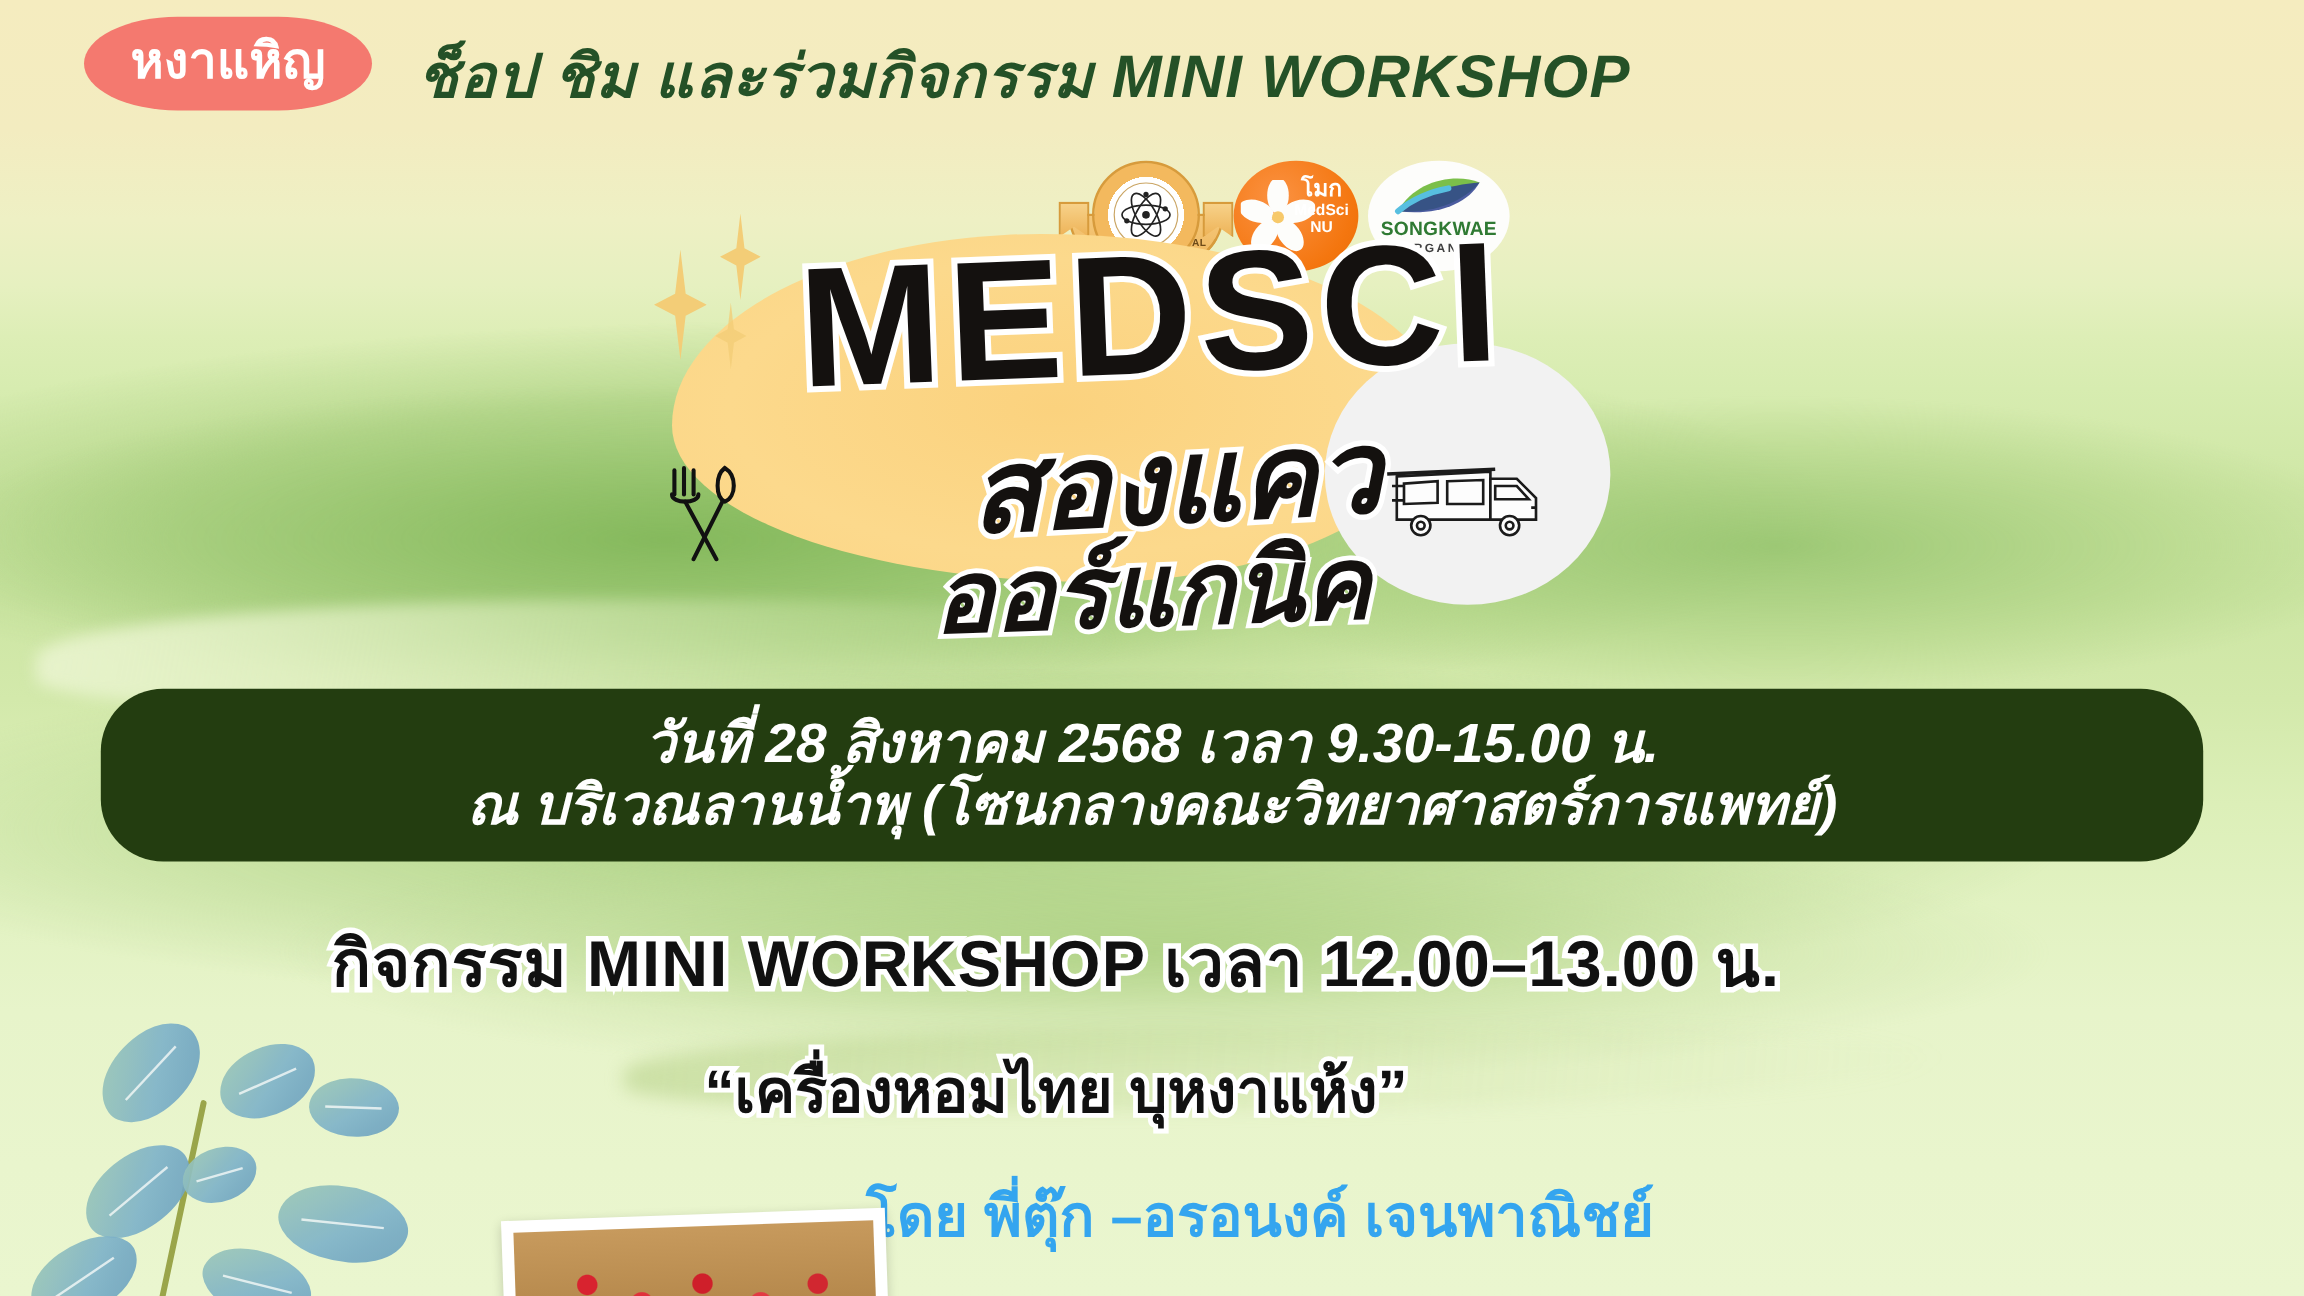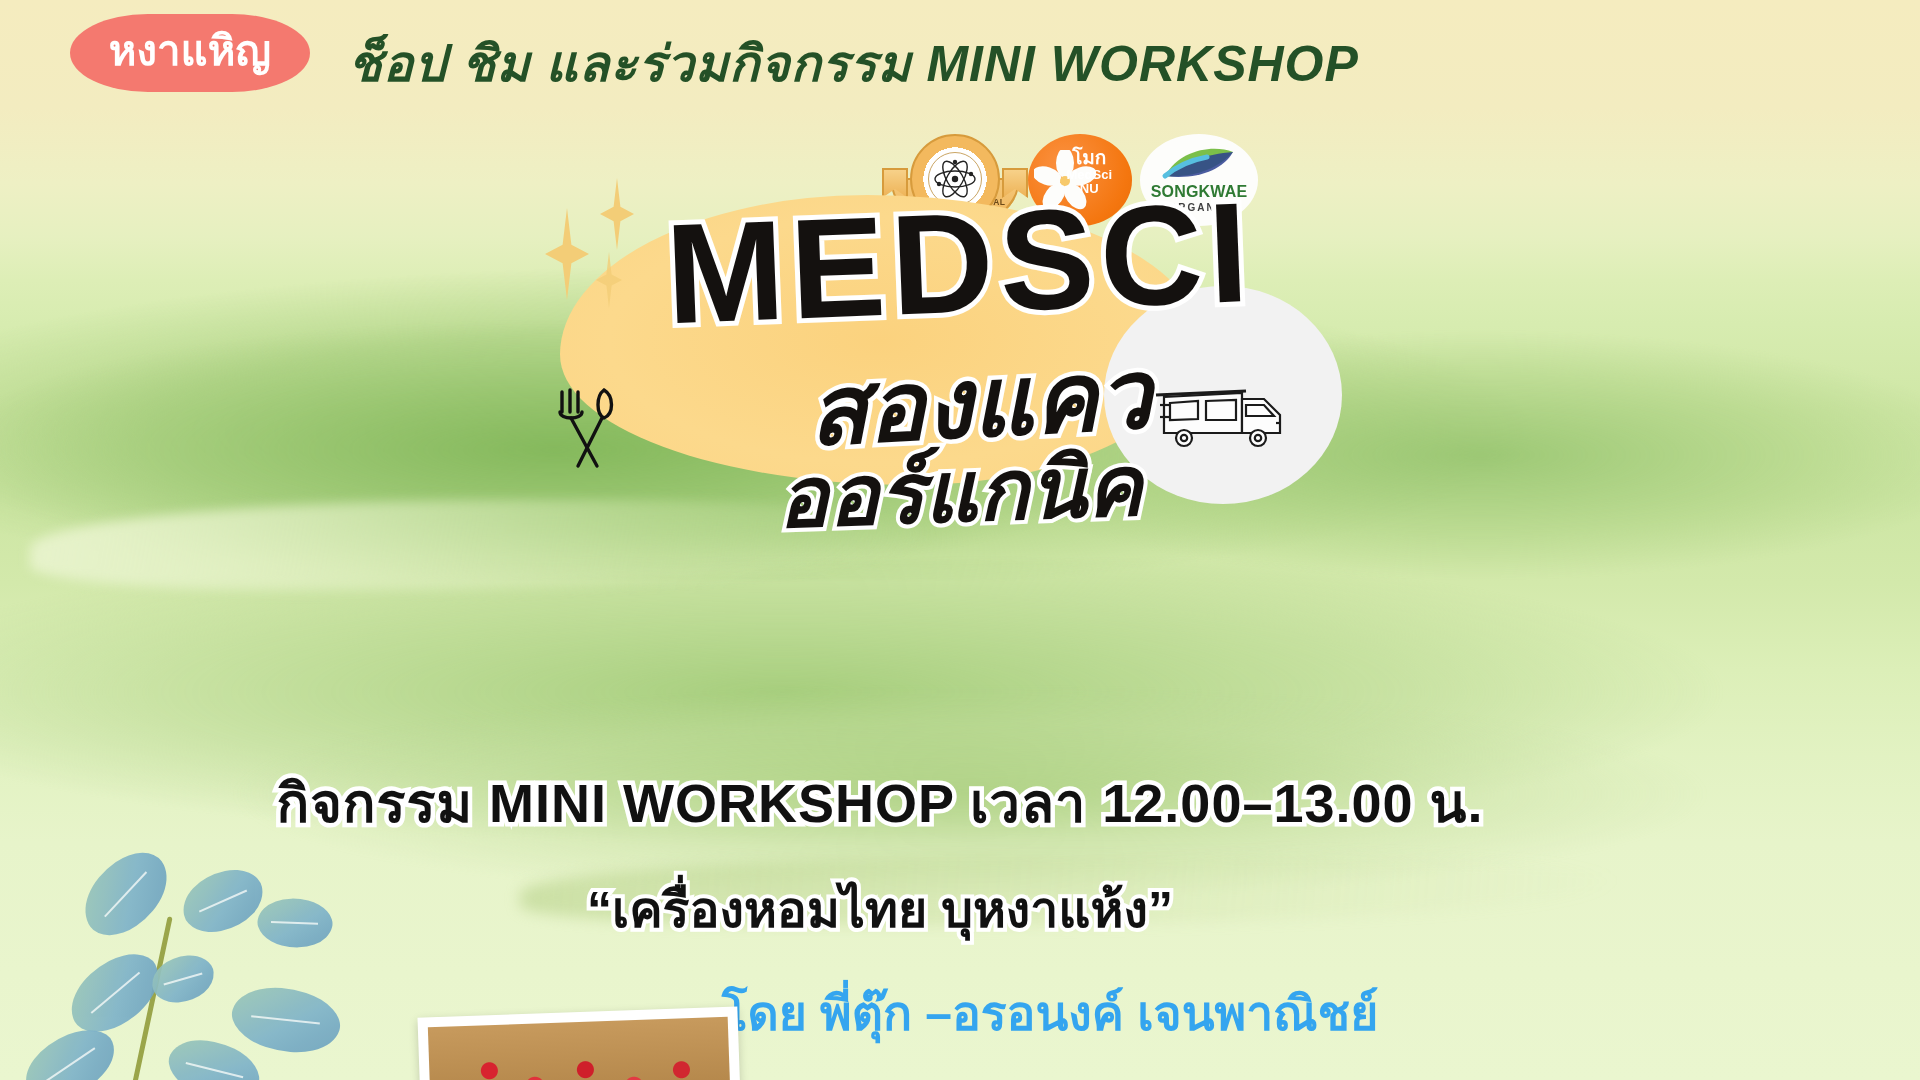--- a/index.html
+++ b/index.html
@@ -100,21 +100,21 @@
     border:1px solid #caa564;
   }
   .atom{position:absolute;left:50%;top:50%;transform:translate(-50%,-50%);}
 
   .logo-mok{
     width:104px;height:92px;border-radius:50%;
     background:radial-gradient(circle at 35% 35%,#fb9242,#f4760f 70%,#e96c06);
     position:relative;overflow:hidden;
   }
   .mok-text{
-    position:absolute;right:20px;top:14px;text-align:center;color:#fff;line-height:1.05;
+    position:absolute;right:8px;top:14px;text-align:center;color:#fff;line-height:1.05;
   }
   .mok-text .t1{font-size:19px;font-weight:700;display:block;}
   .mok-text .t2{font-size:13px;font-weight:700;display:block;}
   .mok-text .t3{font-size:13px;font-weight:700;display:block;}
 
   .logo-sk{
     width:118px;height:92px;border-radius:50%;background:#fdfdfb;
     position:relative;display:flex;flex-direction:column;
     align-items:center;justify-content:center;gap:1px;
   }
@@ -325,20 +325,24 @@
         <circle cx="38" cy="63" r="3.2"></circle>
       <circle cx="112" cy="63" r="8"></circle>
         <circle cx="112" cy="63" r="3.2"></circle>
       <path d="M14 30 L24 30"></path>
         <path d="M14 42 L24 42"></path>
       <path d="M130 48 L134 48"></path>
     </g>
   </svg>
 
 
+  <div class="banner">
+    <div class="line1">วันที่ 28 สิงหาคม 2568   เวลา 9.30-15.00 น.</div>
+    <div class="line2">ณ บริเวณลานน้ำพุ (โซนกลางคณะวิทยาศาสตร์การแพทย์)</div>
+  </div>
 
   <div class="ws-line ws-main">กิจกรรม MINI WORKSHOP  เวลา  12.00–13.00 น.</div>
   <div class="ws-line ws-quote">“เครื่องหอมไทย บุหงาแห้ง”</div>
   <div class="ws-by">โดย พี่ตุ๊ก –อรอนงค์ เจนพาณิชย์</div>
 
   <div>
     <div class="stem" style="left:150px;top:915px;width:5px;height:170px;transform:rotate(12deg);"></div>
     <div class="leaf" style="left:78px;top:862px;width:96px;height:64px;transform:rotate(-35deg);"></div>
     <div class="leaf" style="left:182px;top:872px;width:82px;height:58px;transform:rotate(-12deg);"></div>
     <div class="leaf" style="left:258px;top:898px;width:74px;height:50px;transform:rotate(14deg);"></div>

